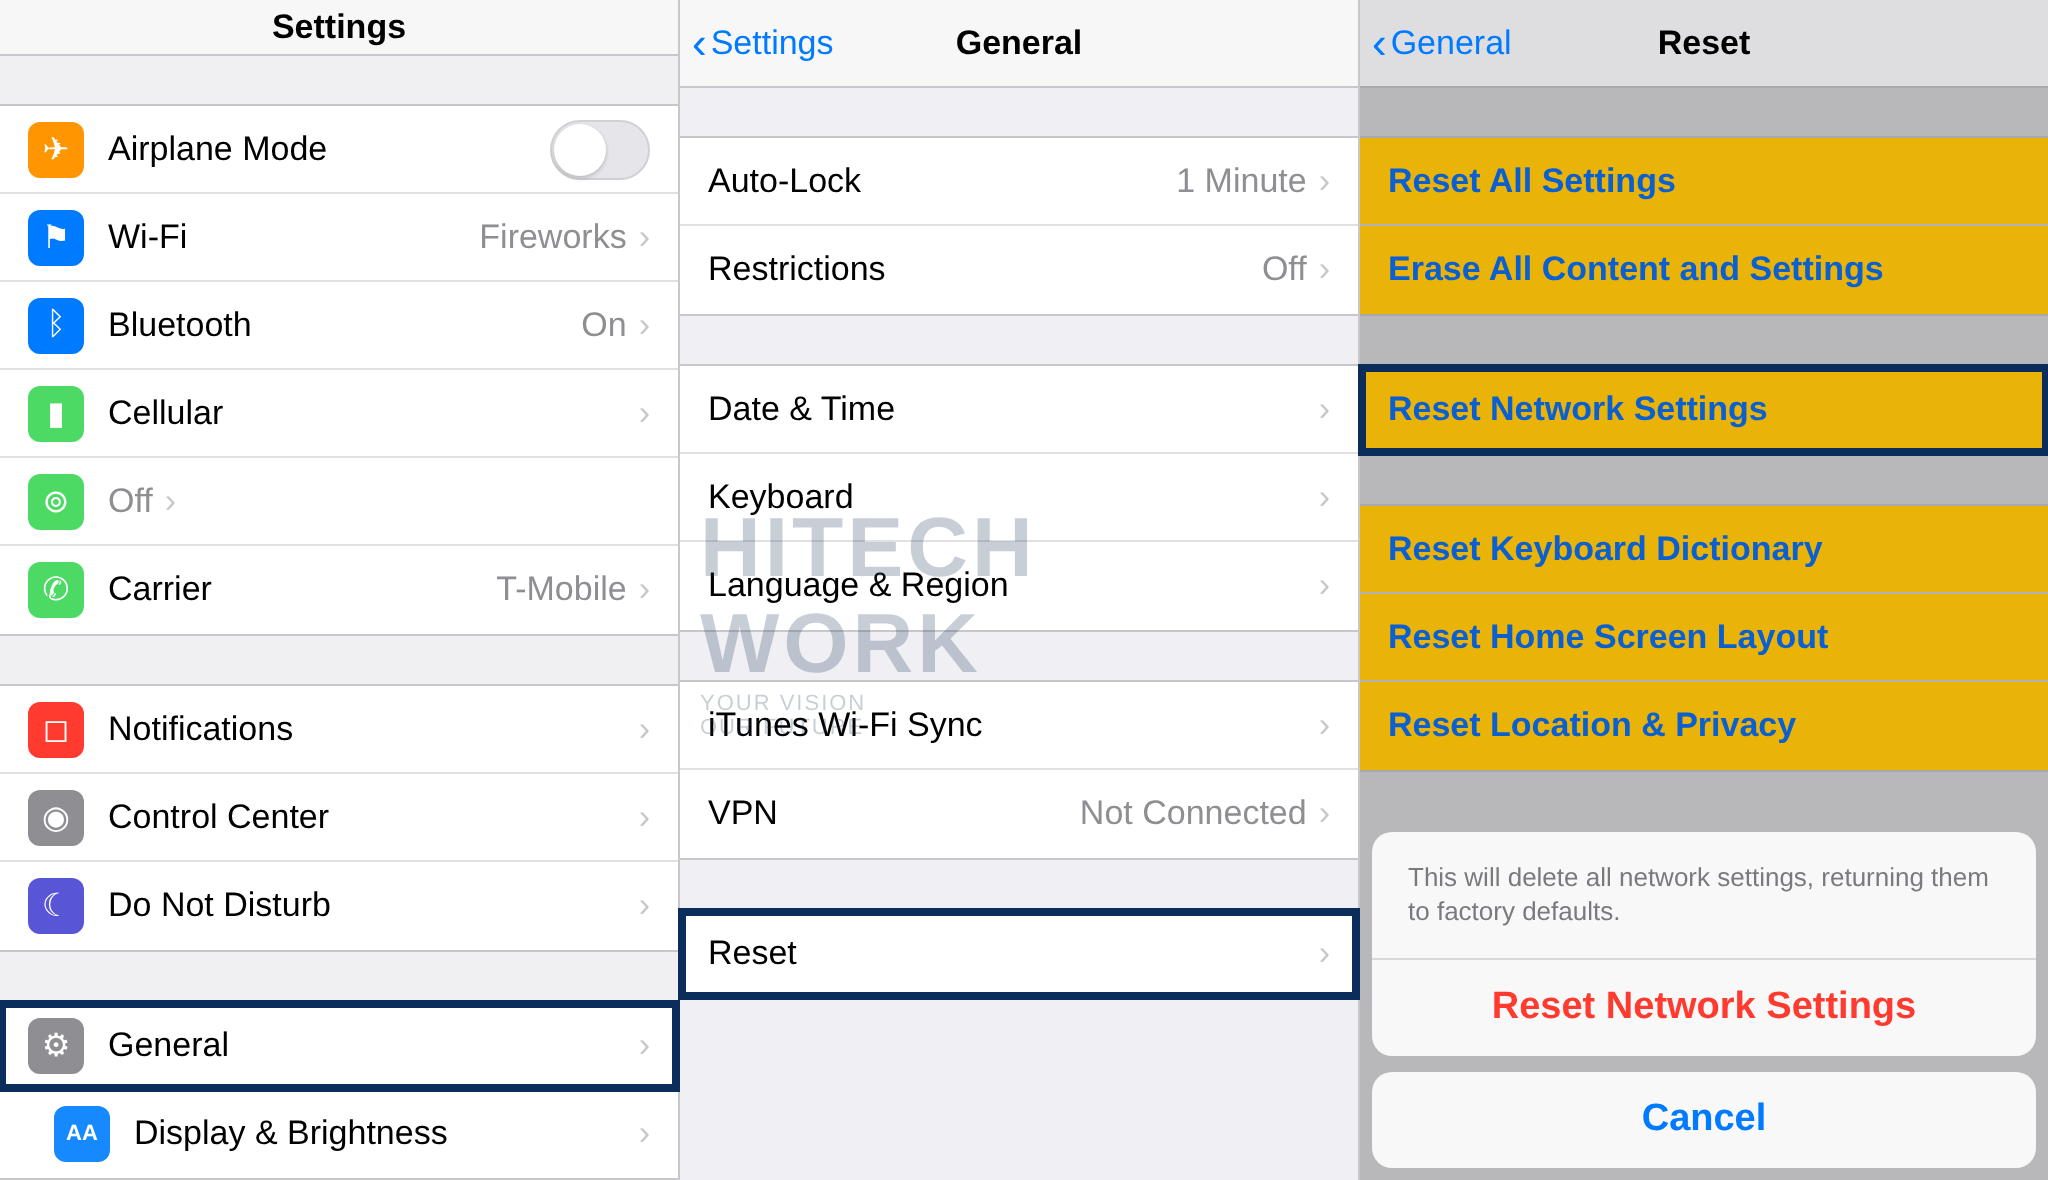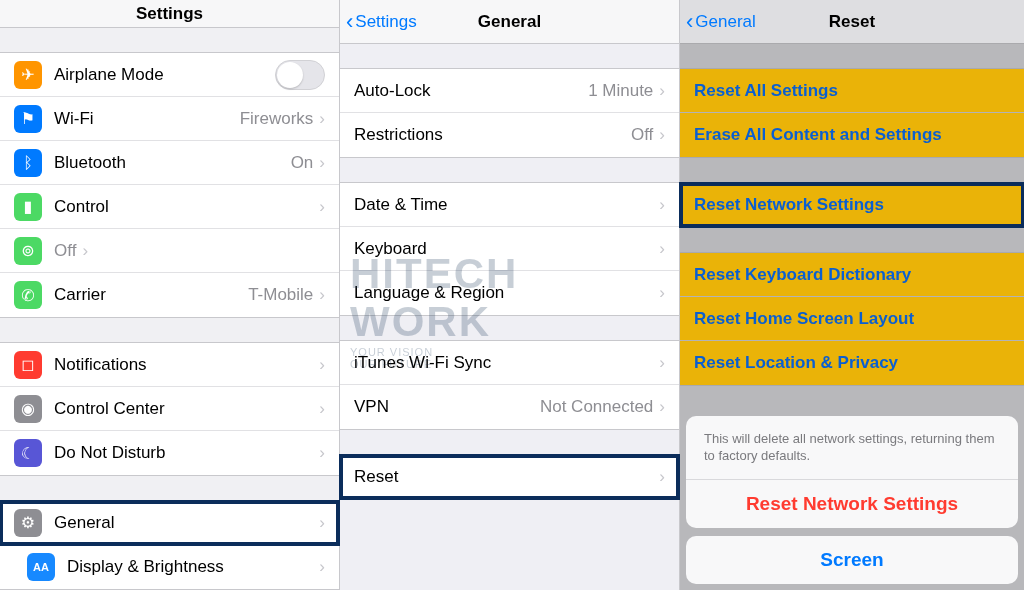--- a/index.html
+++ b/index.html
@@ -62,21 +62,21 @@
           <div class="chevron">›</div>
         </div>
         <div class="row">
           <div class="icon bg-blue">ᛒ</div>
           <div class="label">Bluetooth</div>
           <div class="value">On</div>
           <div class="chevron">›</div>
         </div>
         <div class="row">
           <div class="icon bg-green">▮</div>
-          <div class="label">Control</div>
+          <div class="label">Cellular</div>
           <div class="chevron">›</div>
         </div>
         <div class="row">
           <div class="icon bg-green">⊚</div>
           <div class="value">Off</div>
           <div class="chevron">›</div>
         </div>
         <div class="row">
           <div class="icon bg-green">✆</div>
           <div class="label">Carrier</div>
@@ -203,21 +203,21 @@
         <div class="row">
           <div class="label">Reset Location &amp; Privacy</div>
         </div>
       </div>
     </div>
   <div class="sheet">
     <div class="sheet-block">
       <div class="sheet-msg">This will delete all network settings, returning them to factory defaults.</div>
       <div class="sheet-btn sheet-destructive">Reset Network Settings</div>
     </div>
-    <div class="sheet-block sheet-btn sheet-cancel">Screen</div>
+    <div class="sheet-block sheet-btn sheet-cancel">Cancel</div>
   </div>
 </div>
 
 <div class="watermark">
   <span>HITECH</span><br>
   <span>WORK</span>
   <small><span>YOUR VISION</span><br><span>OUR FUTURE</span></small>
 </div>
 
 </body></html>

